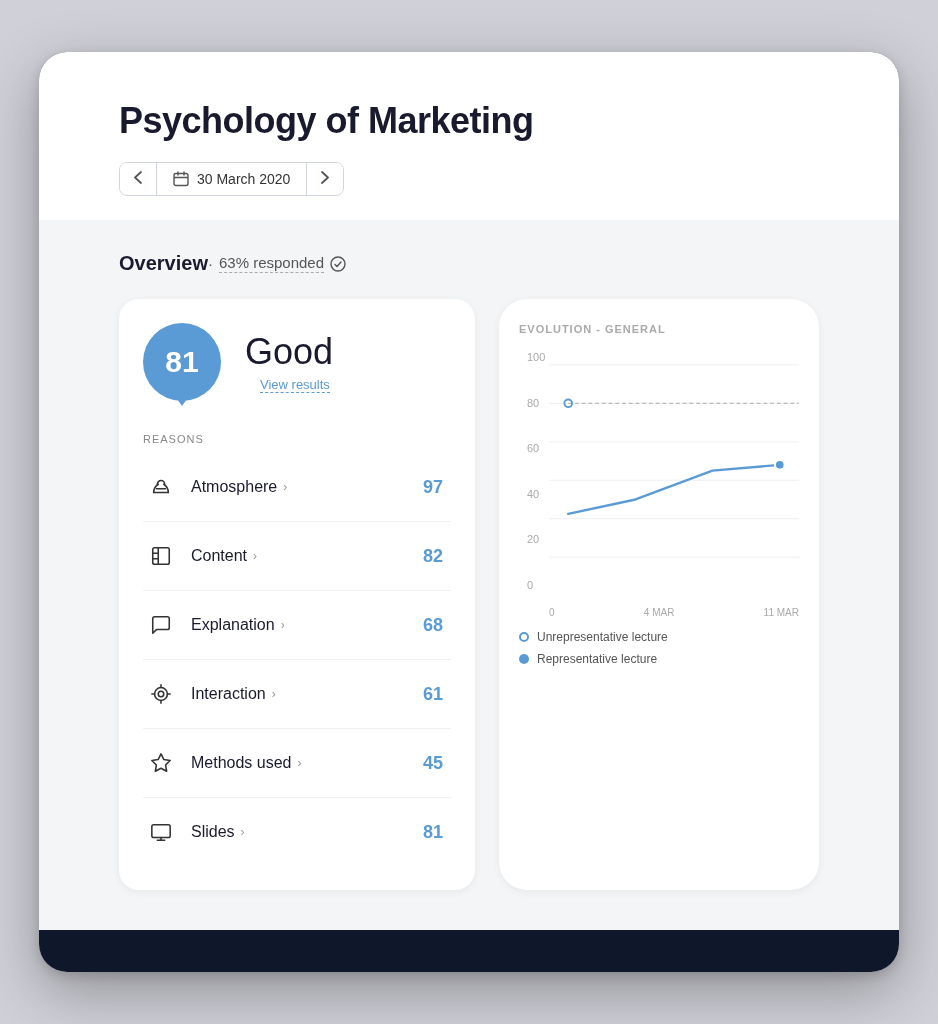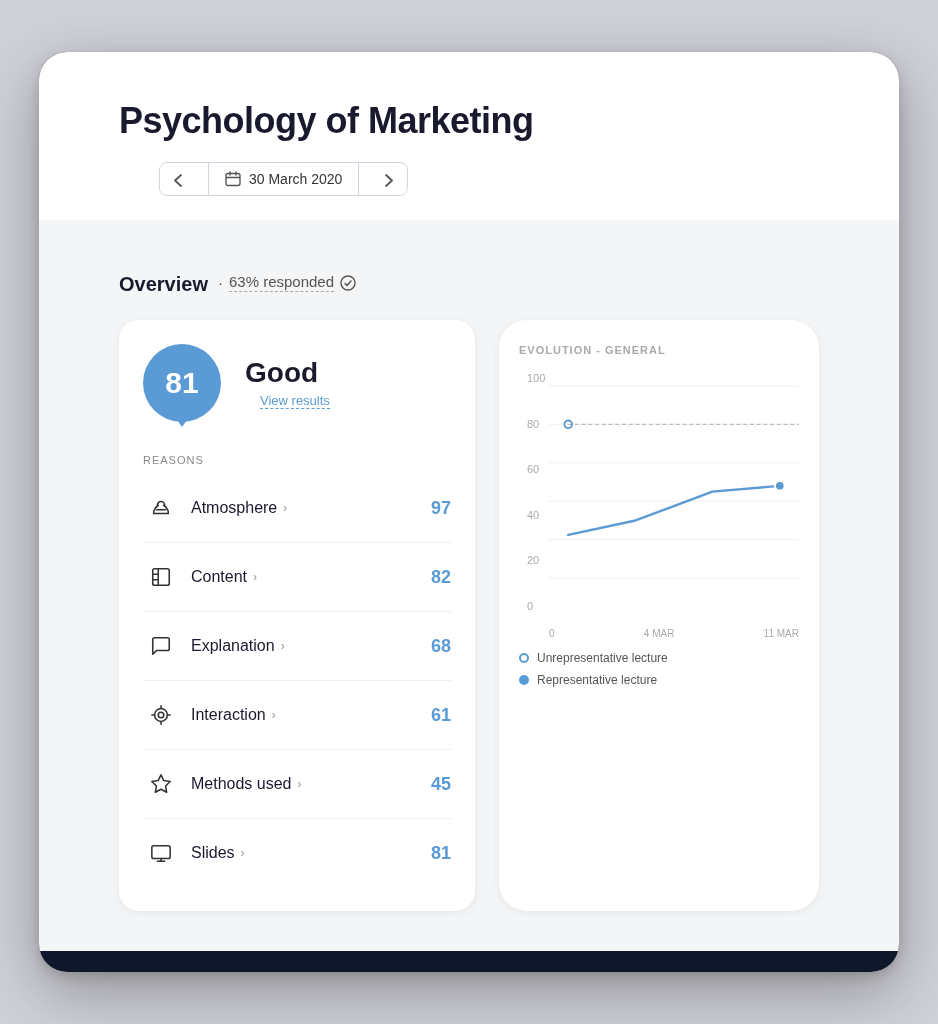--- a/index.html
+++ b/index.html
@@ -40,27 +40,26 @@
     .page-title {
       font-size: 36px;
       font-weight: 700;
       color: #1a1a2e;
       margin-bottom: 20px;
       letter-spacing: -0.5px;
     }
 
     .date-nav {
       display: flex;
-      align-items: flex-end;
-      gap: 12px;
+      align-items: flex-start;
+      gap: 0;
       border: 1.5px solid #d0d5dd;
       border-radius: 8px;
       width: fit-content;
       overflow: hidden;
-      margin-left: 40px;
     }
 
     .date-nav-btn {
       background: #fff;
       border: none;
       padding: 8px 14px;
       cursor: pointer;
       color: #666;
       font-size: 14px;
       display: flex;
@@ -82,24 +81,22 @@
     
     .overview-section {
       background: #f4f5f7;
       margin: 0;
       padding: 32px 80px 40px 80px;
       min-height: 700px;
     }
 
     .overview-header {
       display: flex;
-      align-items: flex-start;
-      gap: 10px;
+      align-items: center;
       margin-bottom: 24px;
-      margin-top: 21px;
     }
 
     .overview-title {
       font-size: 20px;
       font-weight: 700;
       color: #1a1a2e;
     }
 
     .overview-subtitle {
       font-size: 15px;
@@ -157,22 +154,22 @@
       bottom: -5px;
       left: 50%;
       transform: translateX(-50%);
       width: 14px;
       height: 10px;
       background: #5b9bd5;
       clip-path: polygon(0 0, 100% 0, 50% 100%);
     }
 
     .score-label {
-      font-size: 28px;
-      font-weight: 700;
+      font-size: 36px;
+      font-weight: 400;
       color: #1a1a2e;
     }
 
     .view-results {
       font-size: 13px;
       color: #5b9bd5;
       border-bottom: 1.5px dashed #5b9bd5;
       cursor: pointer;
       width: fit-content;
       margin-top: 4px;
@@ -222,21 +219,21 @@
     .reason-chevron {
       font-size: 12px;
       color: #999;
     }
 
     .reason-score {
       font-size: 18px;
       font-weight: 600;
       color: #5b9bd5;
       min-width: 36px;
-      text-align: right;
+      text-align: center;
     }
 
     
     .evolution-card {
       background: #fff;
       border-radius: 28px;
       padding: 24px 20px 20px 20px;
       box-shadow: 0 2px 8px rgba(0,0,0,0.06);
       overflow: hidden;
     }

